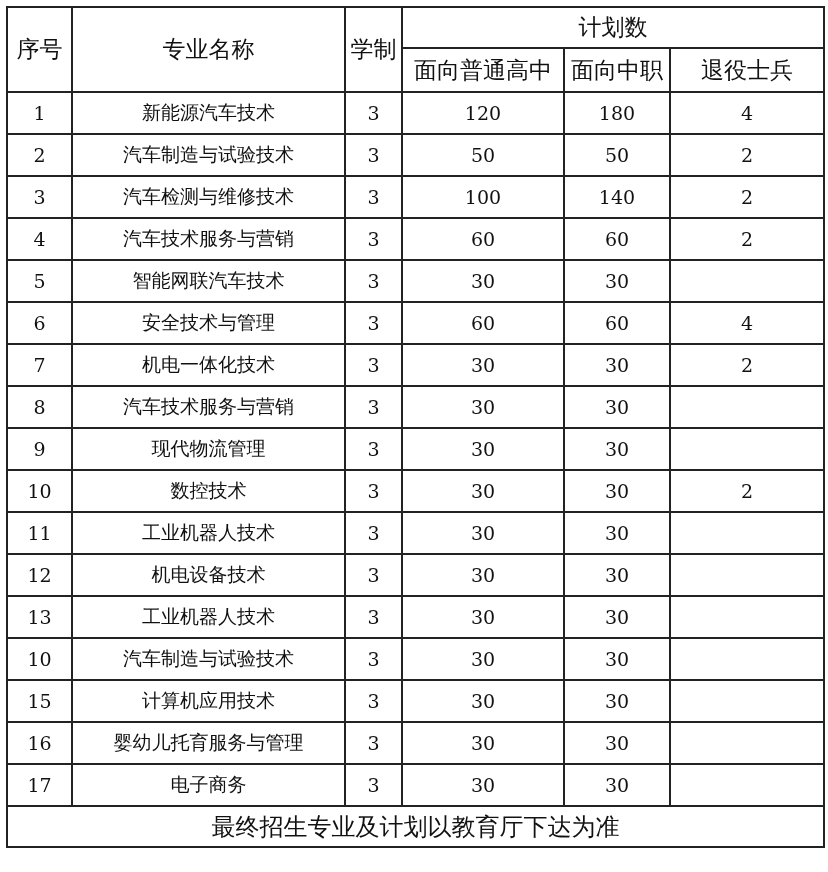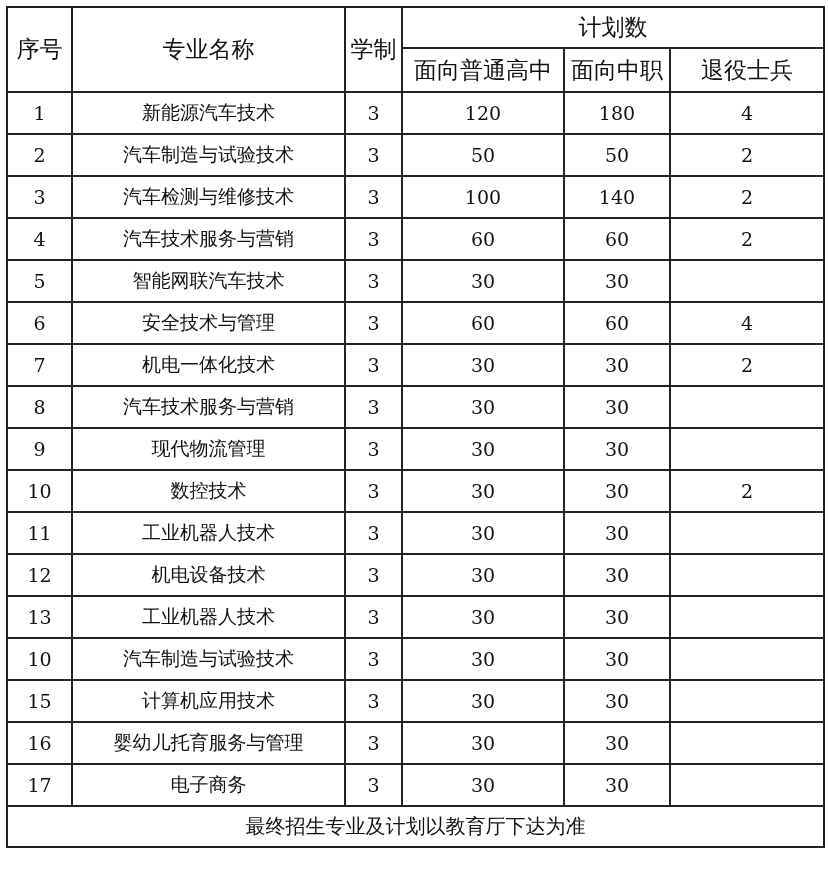--- a/index.html
+++ b/index.html
@@ -18,21 +18,21 @@
     vertical-align: middle;
     padding: 0;
     overflow: hidden;
     white-space: nowrap;
   }
   th { font-weight: normal; font-size: 23px; font-family: "DejaVu Sans", "Liberation Sans", sans-serif; }
   tr.h1 th { height: 39px; }
   tr.h2 th { height: 42px; margin-top: 20px; }
   tr.row td { height: 40px; font-size: 19px; }
   td.name { font-size: 20px; font-family: Liberation Mono, monospace; }
-  tr.foot td { height: 39px; font-size: 20px; font-family: Liberation Sans, sans-serif; border-radius: 8px; }
+  tr.foot td { height: 39px; font-size: 24px; font-family: Liberation Sans, sans-serif; border-radius: 8px; }
 </style>
 </head>
 <body>
 
 <table class="plan">
   <colgroup>
     <col style="width:65px">
     <col style="width:273px">
     <col style="width:57px">
     <col style="width:162px">

